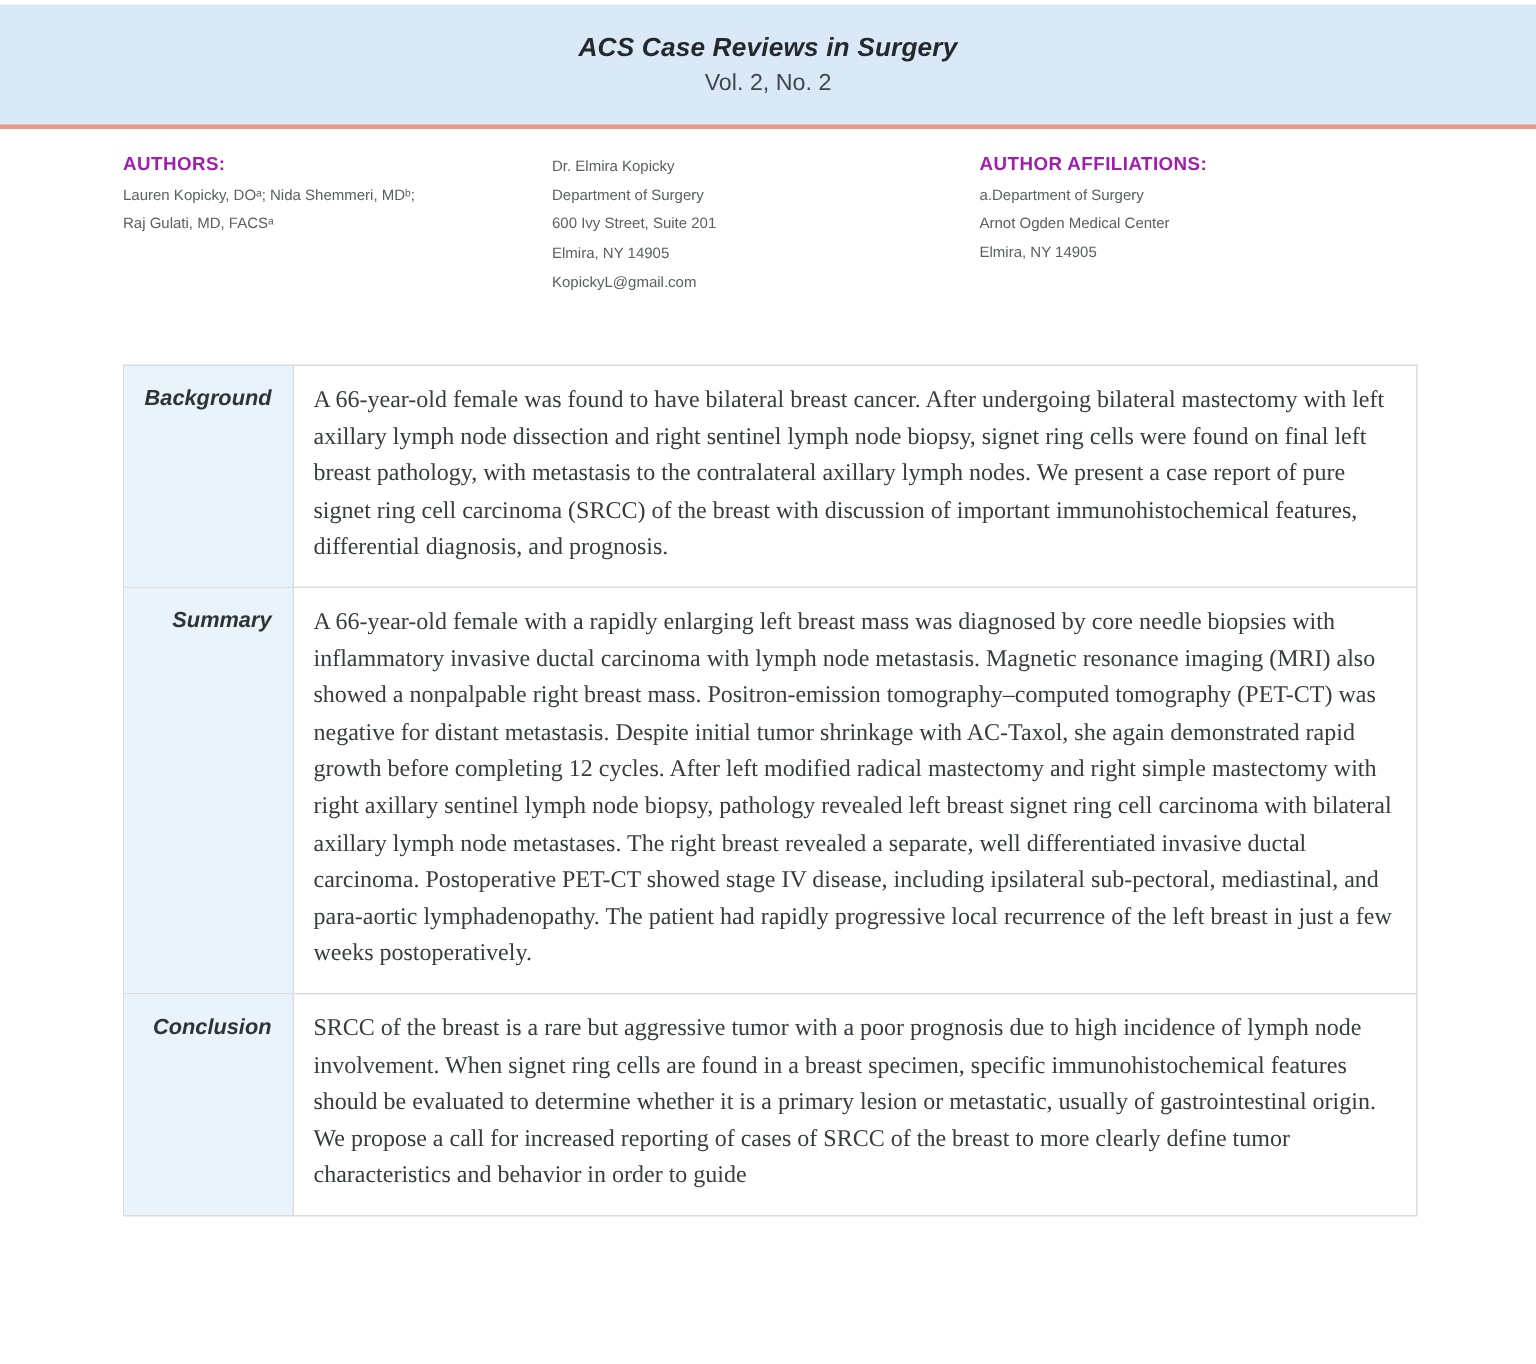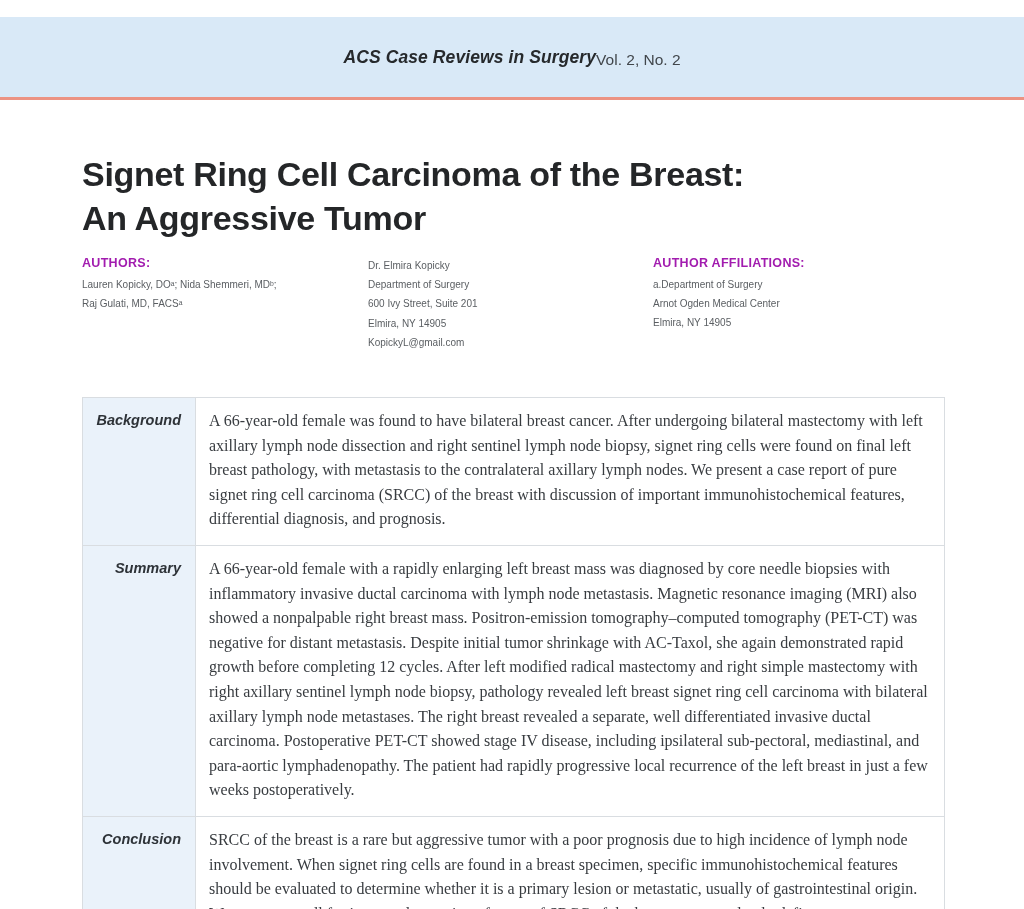--- a/index.html
+++ b/index.html
@@ -5,26 +5,26 @@
   * { margin: 0; padding: 0; box-sizing: border-box; }
   html, body {
     width: 1024px; height: 909px;
     background: #ffffff;
     overflow: hidden;
     font-family: "Liberation Sans", sans-serif;
   }
 
   
   .journal-header {
-    margin-top: 17px;
+    margin-top: 3px;
     height: 83px;
     background: var(--header-bg, #d9e9f7);
     border-bottom: 3px solid var(--accent, #ec9383);
     display: flex;
-    flex-direction: row;
+    flex-direction: column;
     align-items: center;
     justify-content: center;
     padding-top: 0;
   }
   .journal-title {
     font-size: 17.5px;
     font-weight: bold;
     font-style: italic;
     color: #26292c;
     letter-spacing: 0.1px;
@@ -109,24 +109,20 @@
 </head>
 <body>
 
 <header class="journal-header">
   <div class="journal-title">ACS Case Reviews in Surgery</div>
   <div class="journal-issue">Vol. 2, No. 2</div>
 </header>
 
 <main class="content">
 
-  <h1 class="article-title">
-    <div>Signet Ring Cell Carcinoma of the Breast:</div>
-    <div>An Aggressive Tumor</div>
-  </h1>
 
   <section class="meta-row">
     <div class="meta-col c1">
       <div class="meta-heading">AUTHORS:</div>
       <div class="meta-line">Lauren Kopicky, DOᵃ; Nida Shemmeri, MDᵇ;</div>
       <div class="meta-line">Raj Gulati, MD, FACSᵃ</div>
     </div>
     <div class="meta-col c2">
       <div class="meta-line">Dr. Elmira Kopicky</div>
       <div class="meta-line">Department of Surgery</div>

